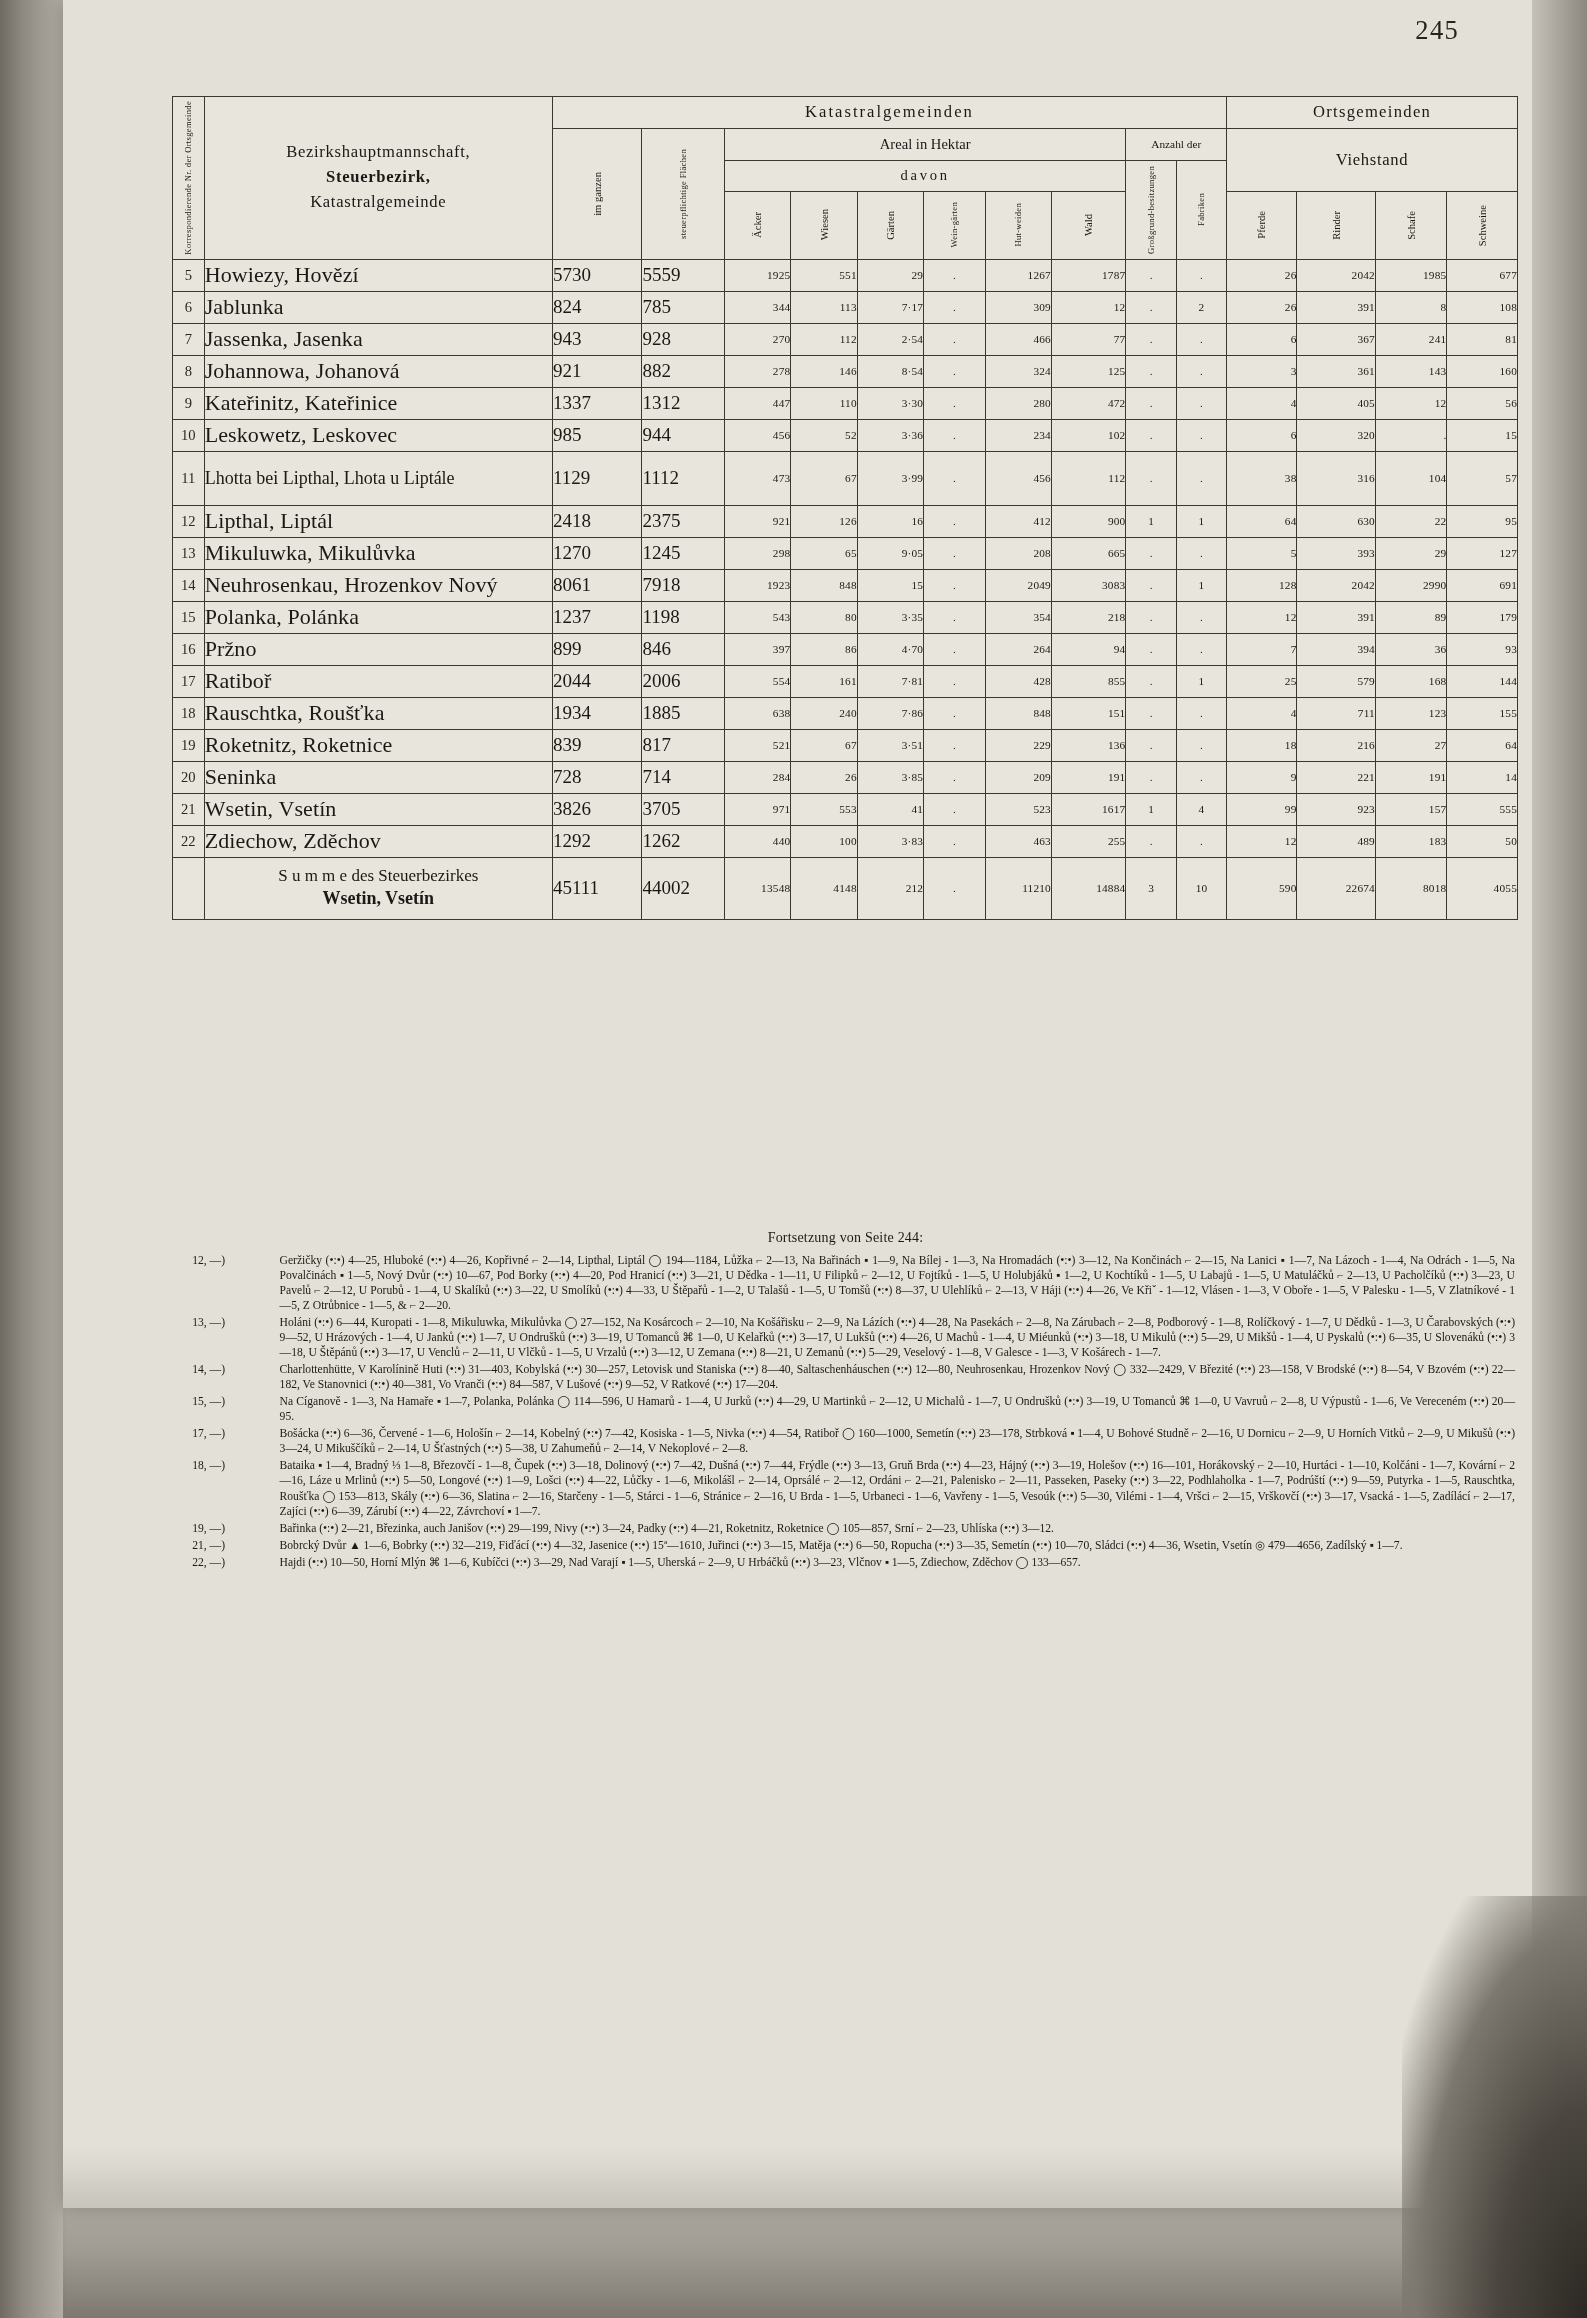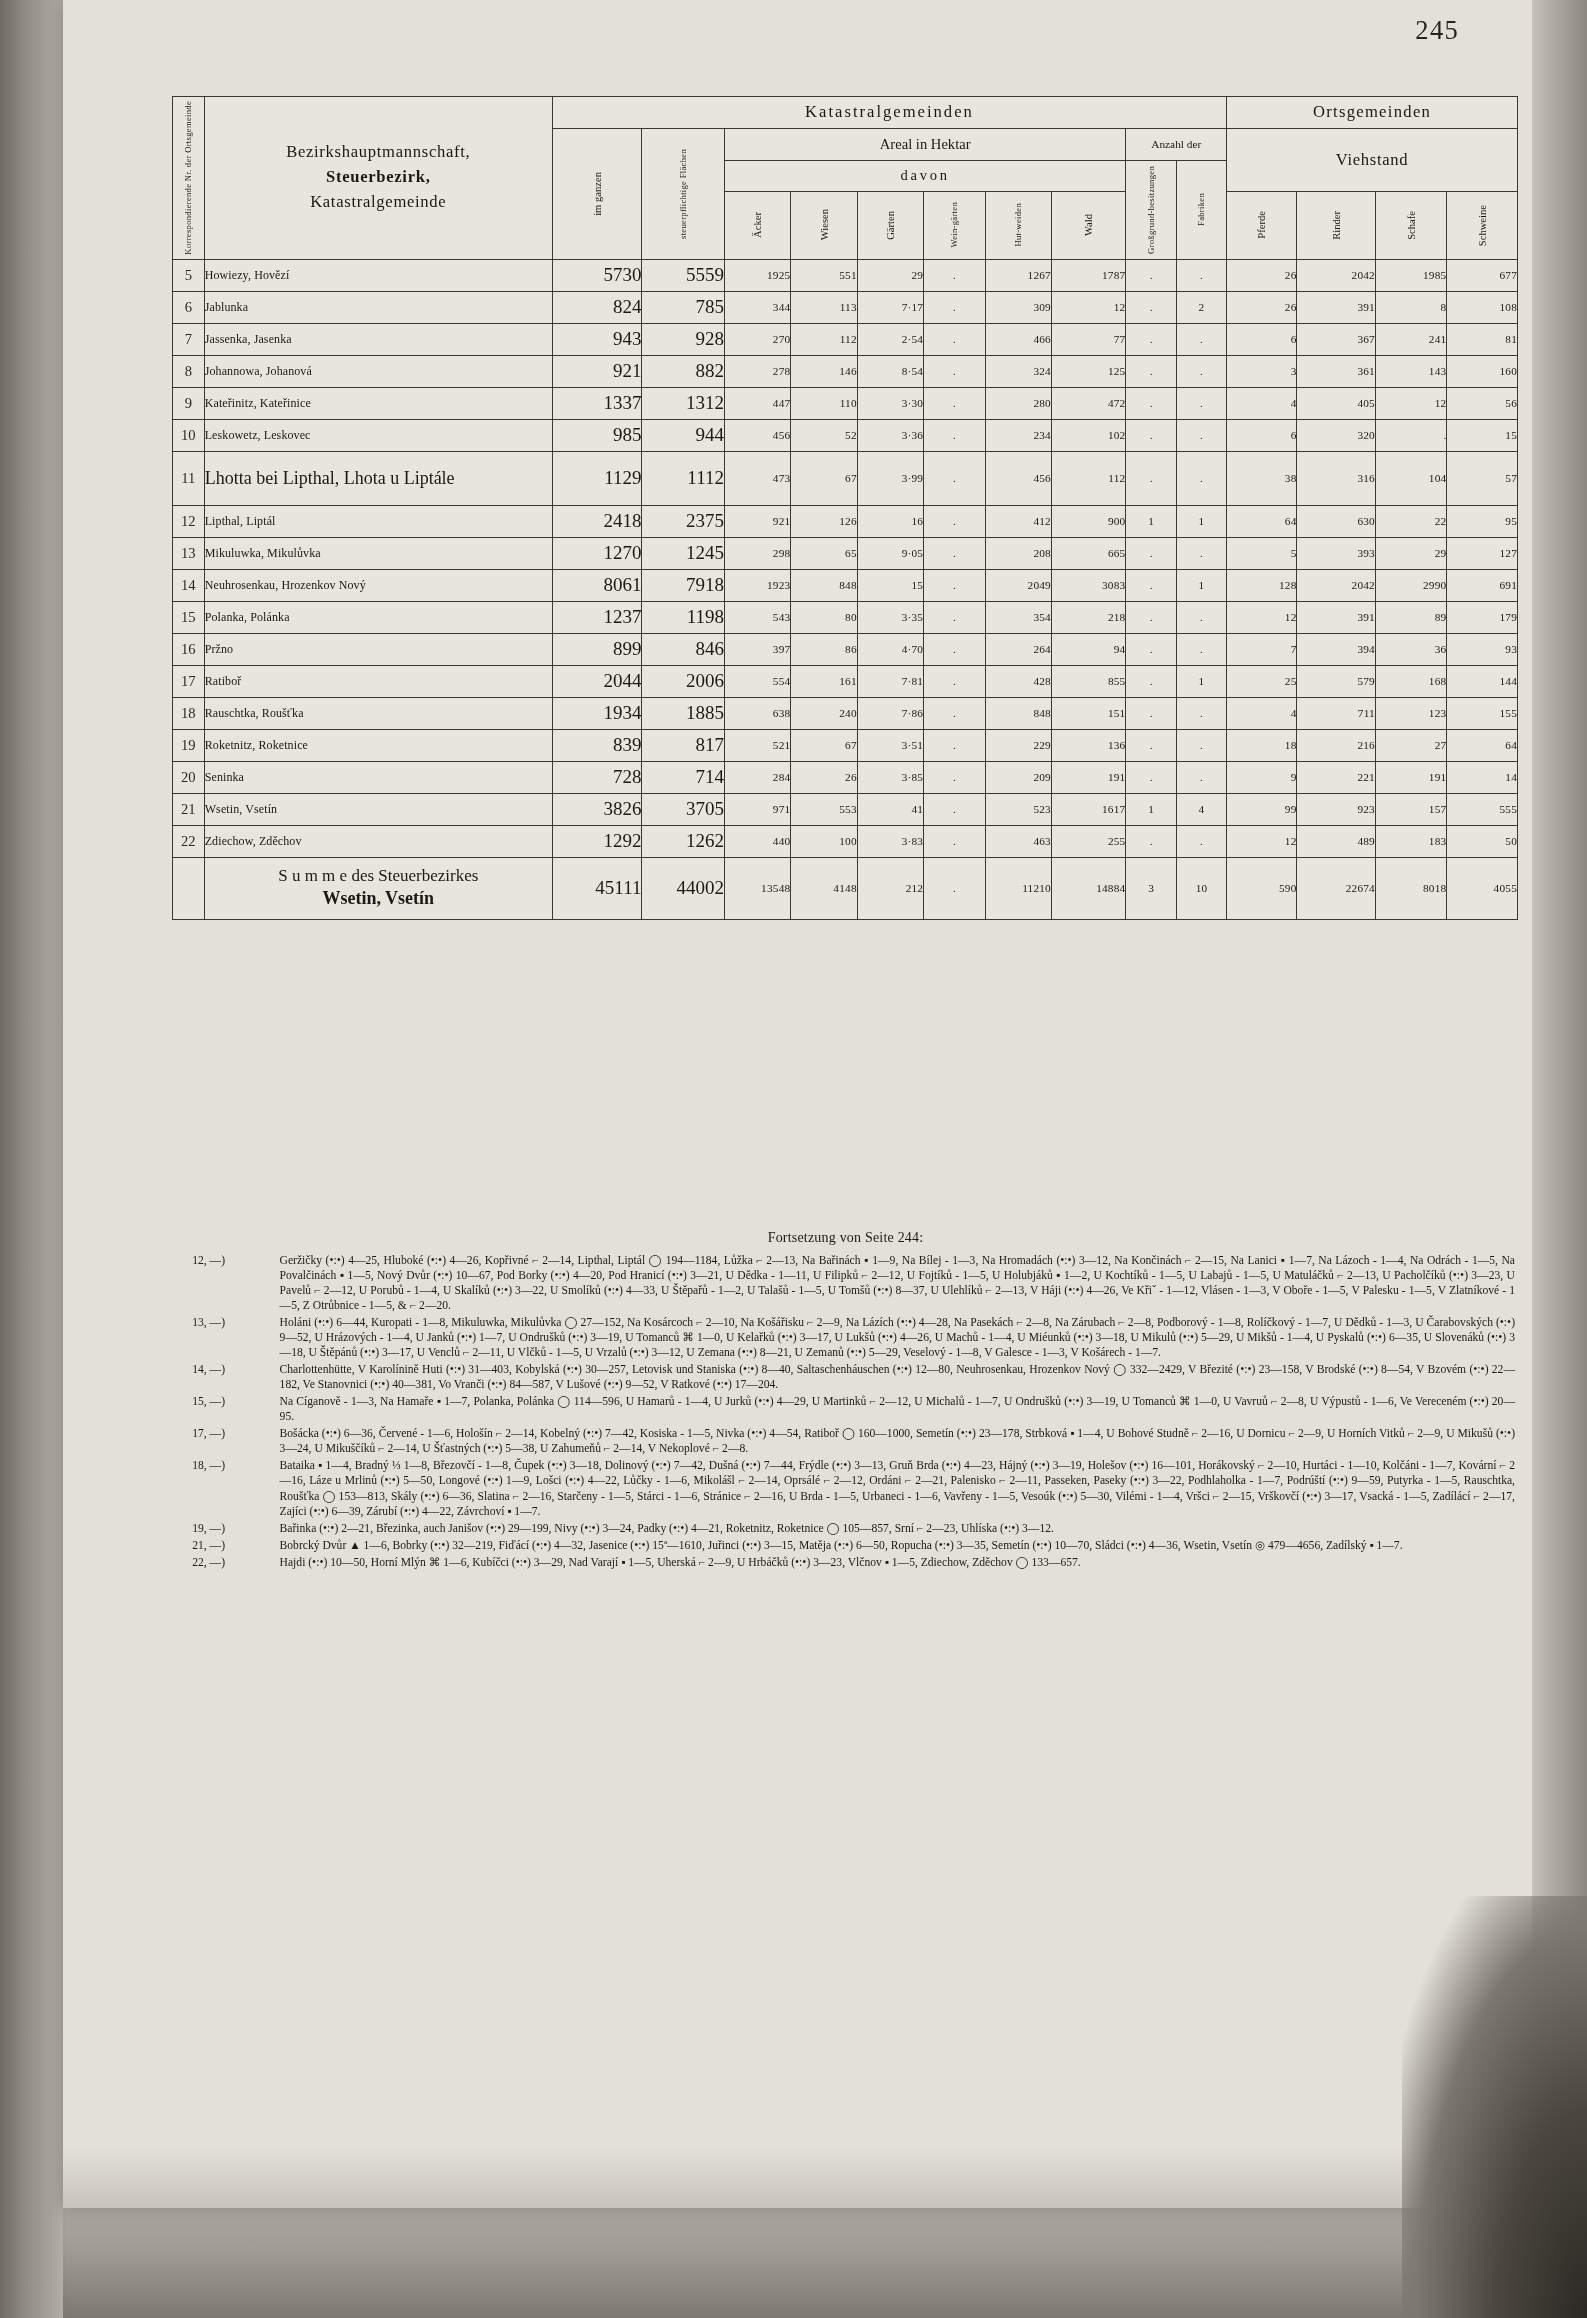--- a/index.html
+++ b/index.html
@@ -93,22 +93,22 @@
   .c-wald{width:73px;}
   .c-gross{width:49px;}
   .c-fab{width:49px;}
   .c-pf{width:69px;}
   .c-ri{width:77px;}
   .c-sc{width:70px;}
   .c-sw{width:69px;}
 
   tr.data td{ height:31px; }
   td.num{ text-align:center;font-size:14.6px;color:#2a2822;padding-right:2.7px;}
-  td.name{ font-size:12px;padding-left:9.3px;letter-spacing:0.1px;}
-  td.big{ text-align:right;font-size:19px;padding-right:9.3px;}
+  td.name{ font-size:22px;padding-left:9.3px;letter-spacing:0.1px;}
+  td.big{ text-align:left;font-size:19px;padding-right:9.3px;}
   td.small{ text-align:right;font-size:11.3px;padding-right:8px;letter-spacing:0.2px;}
   td.dot{ text-align:center;font-size:11.3px;}
   .two-line{font-size:18px;line-height:1.12;padding-left:9.3px;}
   .sum-row td{height:61px;}
   td.sum-label{
     text-align:center;font-size:17px;line-height:1.3;padding:2.7px 5.3px;font-family:Liberation Serif, serif;
   }
   td.sum-label b{font-size:18px;}
 
   

